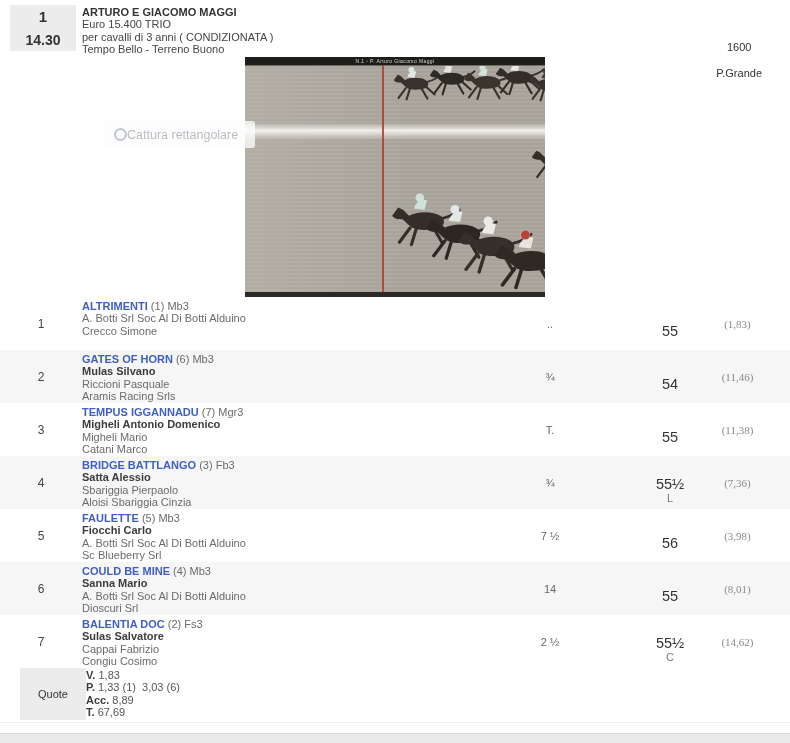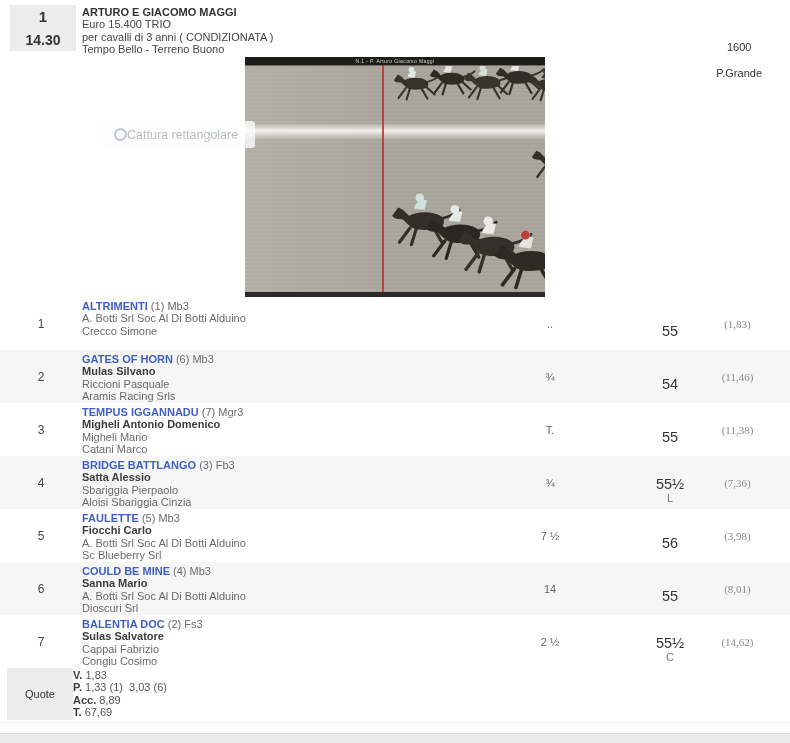--- a/index.html
+++ b/index.html
@@ -54,21 +54,21 @@
   .col-weight{width:60px;display:flex;flex-direction:column;align-items:center;justify-content:center;
               flex:0 0 auto;}
   .w{font-size:14.5px;color:#333;margin-top:14px;}
   .wn{font-size:11px;color:#777;}
   .col-odds{width:75px;display:flex;align-items:center;justify-content:center;
             font-size:11px;color:#8a8a8a;flex:0 0 auto;font-family:Liberation Serif, serif;}
 
   
   .quote-row{height:52px;display:flex;}
   .quote-box{width:66px;height:100%;background:#ececec;display:flex;align-items:center;
-             justify-content:center;font-size:11px;color:#333;margin-left:7px;}
+             justify-content:center;font-size:11px;color:#333;margin-left:20px;}
   .quote-lines{padding-top:1px;font-size:11px;line-height:12.4px;color:#555;}
   .qk{font-weight:bold;color:#3c3c3c;}
 
   
   .thin-line{position:absolute;top:722px;left:0;right:0;height:1px;background:#f0f0f0;}
   .bottom-bar{position:absolute;top:733px;left:0;right:0;height:10px;background:#eaeaea;
               border-top:1px solid #dcdcdc;}
 </style>
 </head>
 <body>

